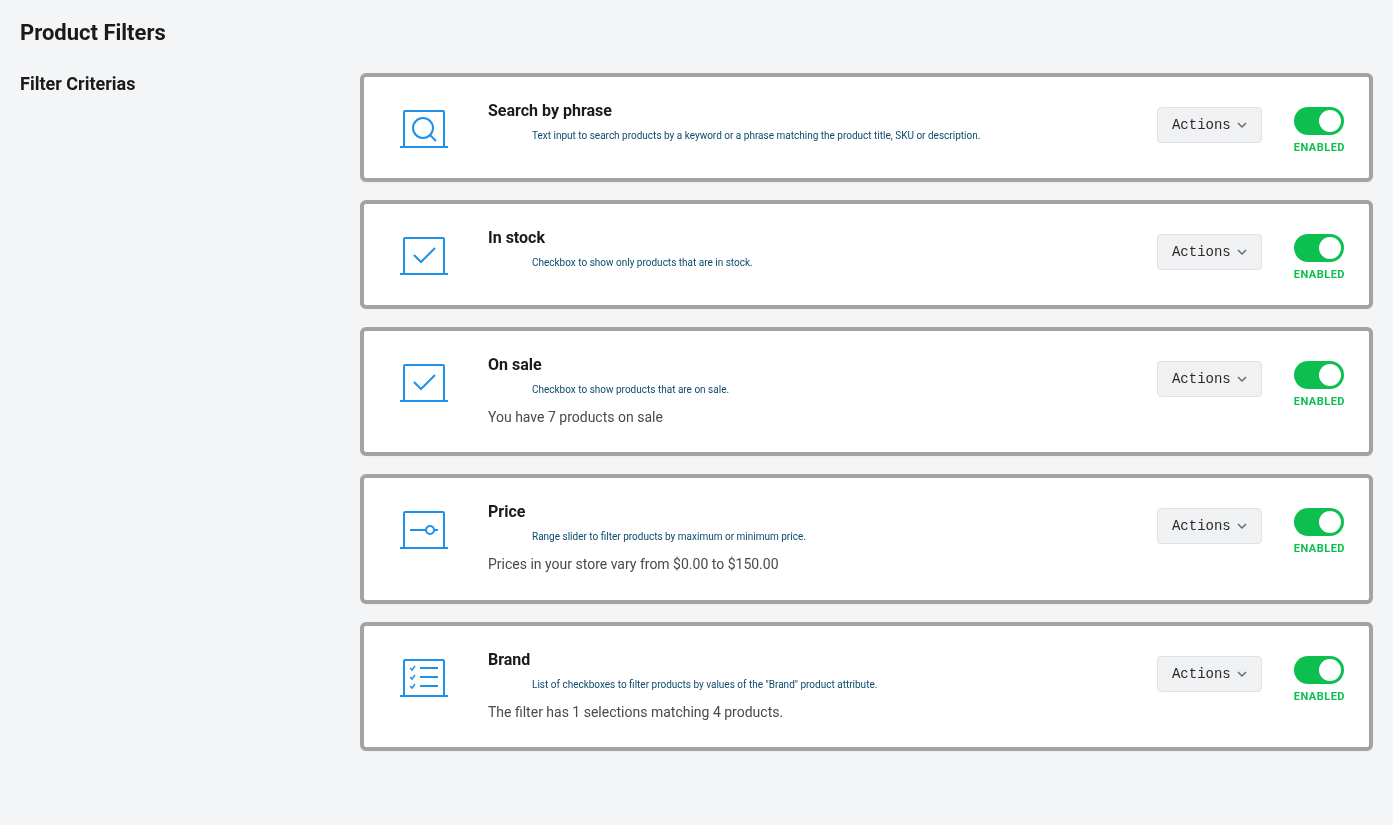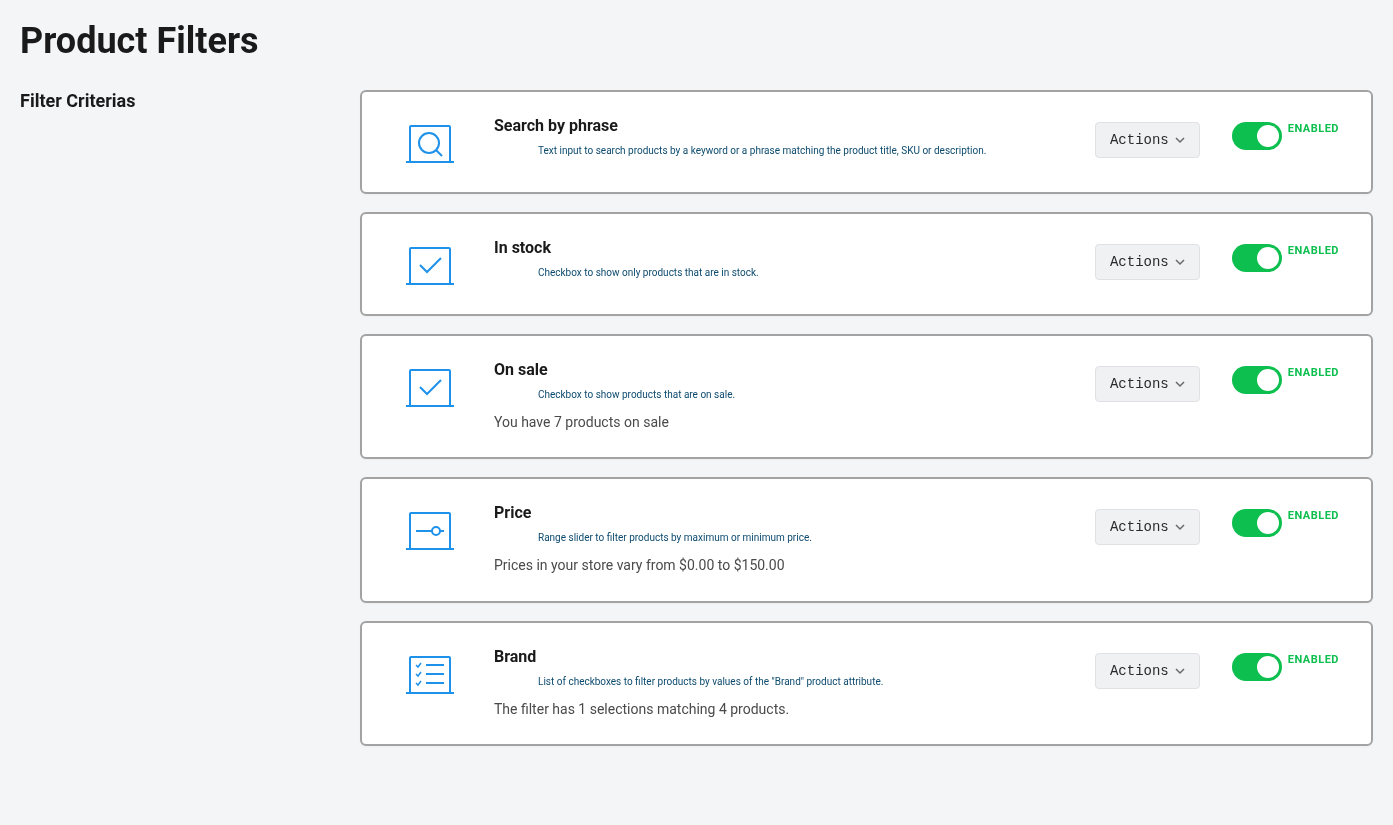--- a/index.html
+++ b/index.html
@@ -13,21 +13,21 @@
       background: #f4f5f7;
       padding: 20px;
       color: #1a1a1a;
     }
     
     .page-container {
       max-width: 1360px;
     }
     
     .page-title {
-      font-size: 36px;
+      font-size: 22px;
       font-weight: 700;
       margin-bottom: 28px;
       color: #1a1a1a;
     }
     
     .layout {
       display: flex;
       gap: 20px;
       justify-content: flex-end;
     }
@@ -49,23 +49,23 @@
       color: #4a4a4a;
       line-height: 1.6;
     }
     
     .main {
       flex: 1;
     }
     
     .card {
       background: #fff;
-      border: 2px solid #a3a3a3;
+      border: 4px solid #a3a3a3;
       border-radius: 6px;
-      padding: 24px 32px;
+      padding: 24px 24px;
       margin-bottom: 18px;
       display: flex;
       align-items: flex-start;
       gap: 0;
       box-shadow: 0 1px 2px rgba(0,0,0,0.03);
     }
     
     .card-icon {
       width: 100px;
       flex-shrink: 0;
@@ -129,21 +129,21 @@
       font-family: Liberation Mono, monospace;
     }
     
     .chevron-down {
       width: 10px;
       height: 10px;
     }
     
     .toggle-block {
       display: flex;
-      flex-direction: row;
+      flex-direction: column;
       align-items: flex-start;
       gap: 6px;
     }
     
     .toggle {
       width: 50px;
       height: 28px;
       background: #0dbf4f;
       border-radius: 14px;
       position: relative;

